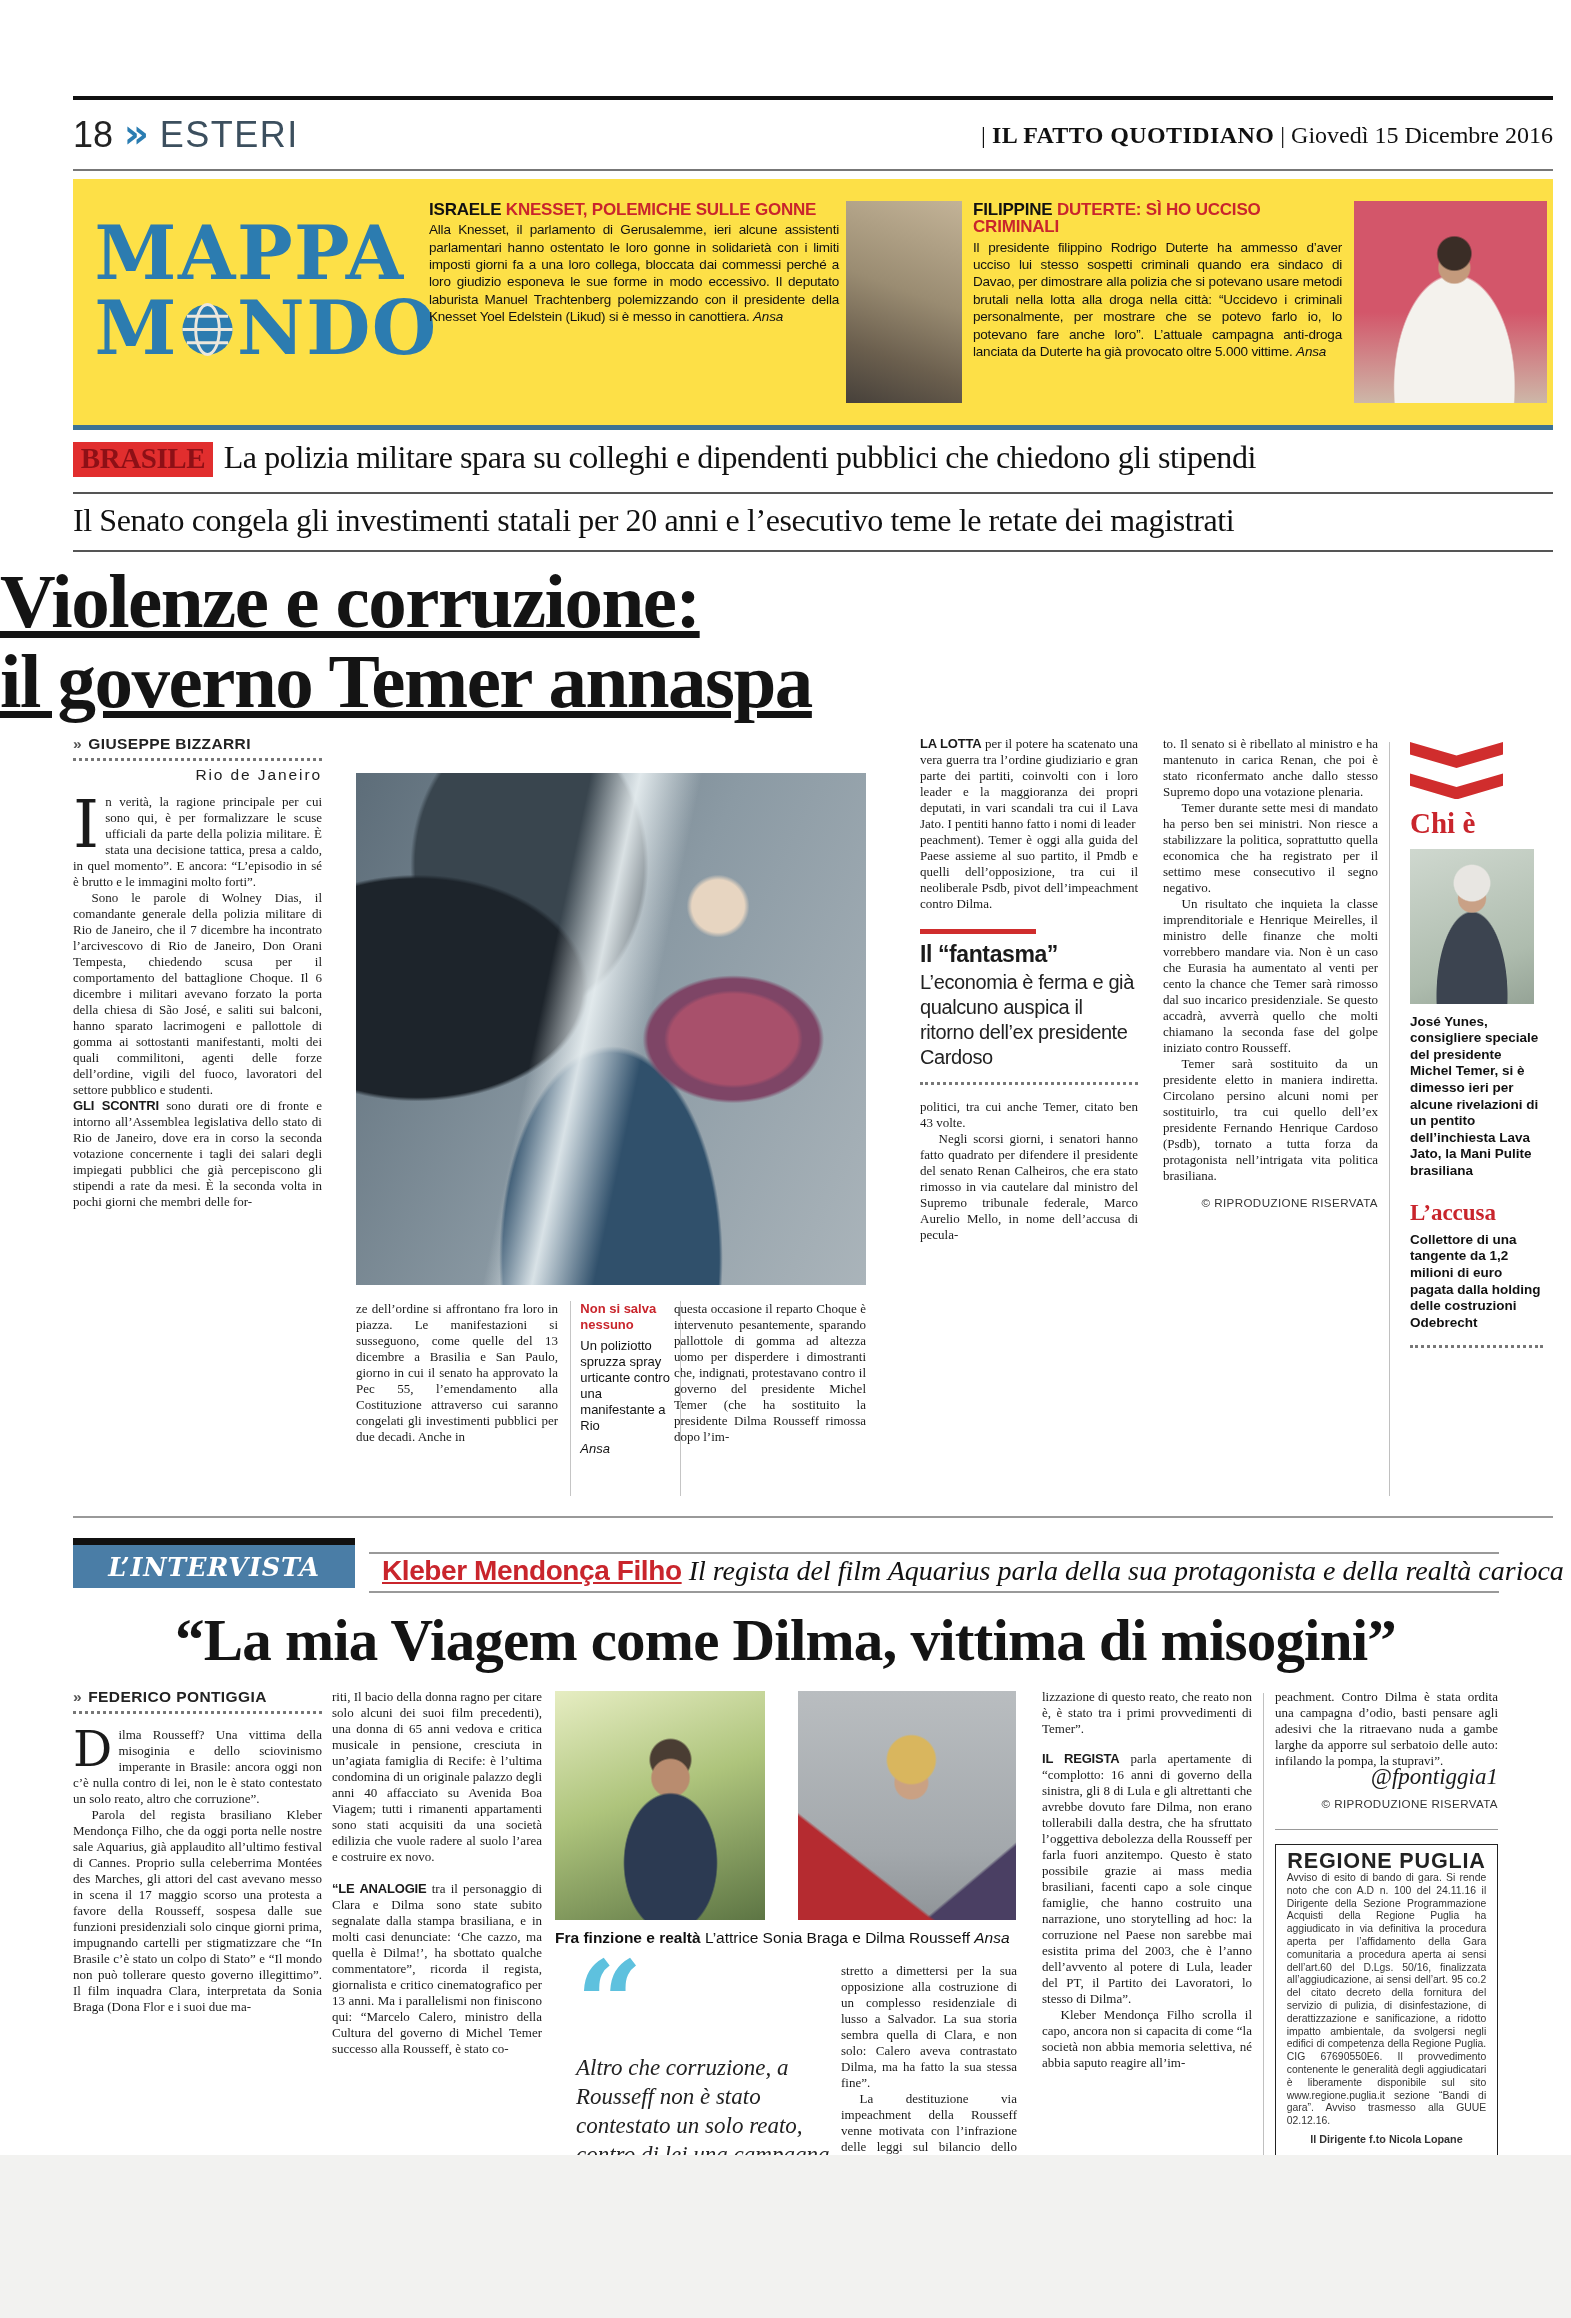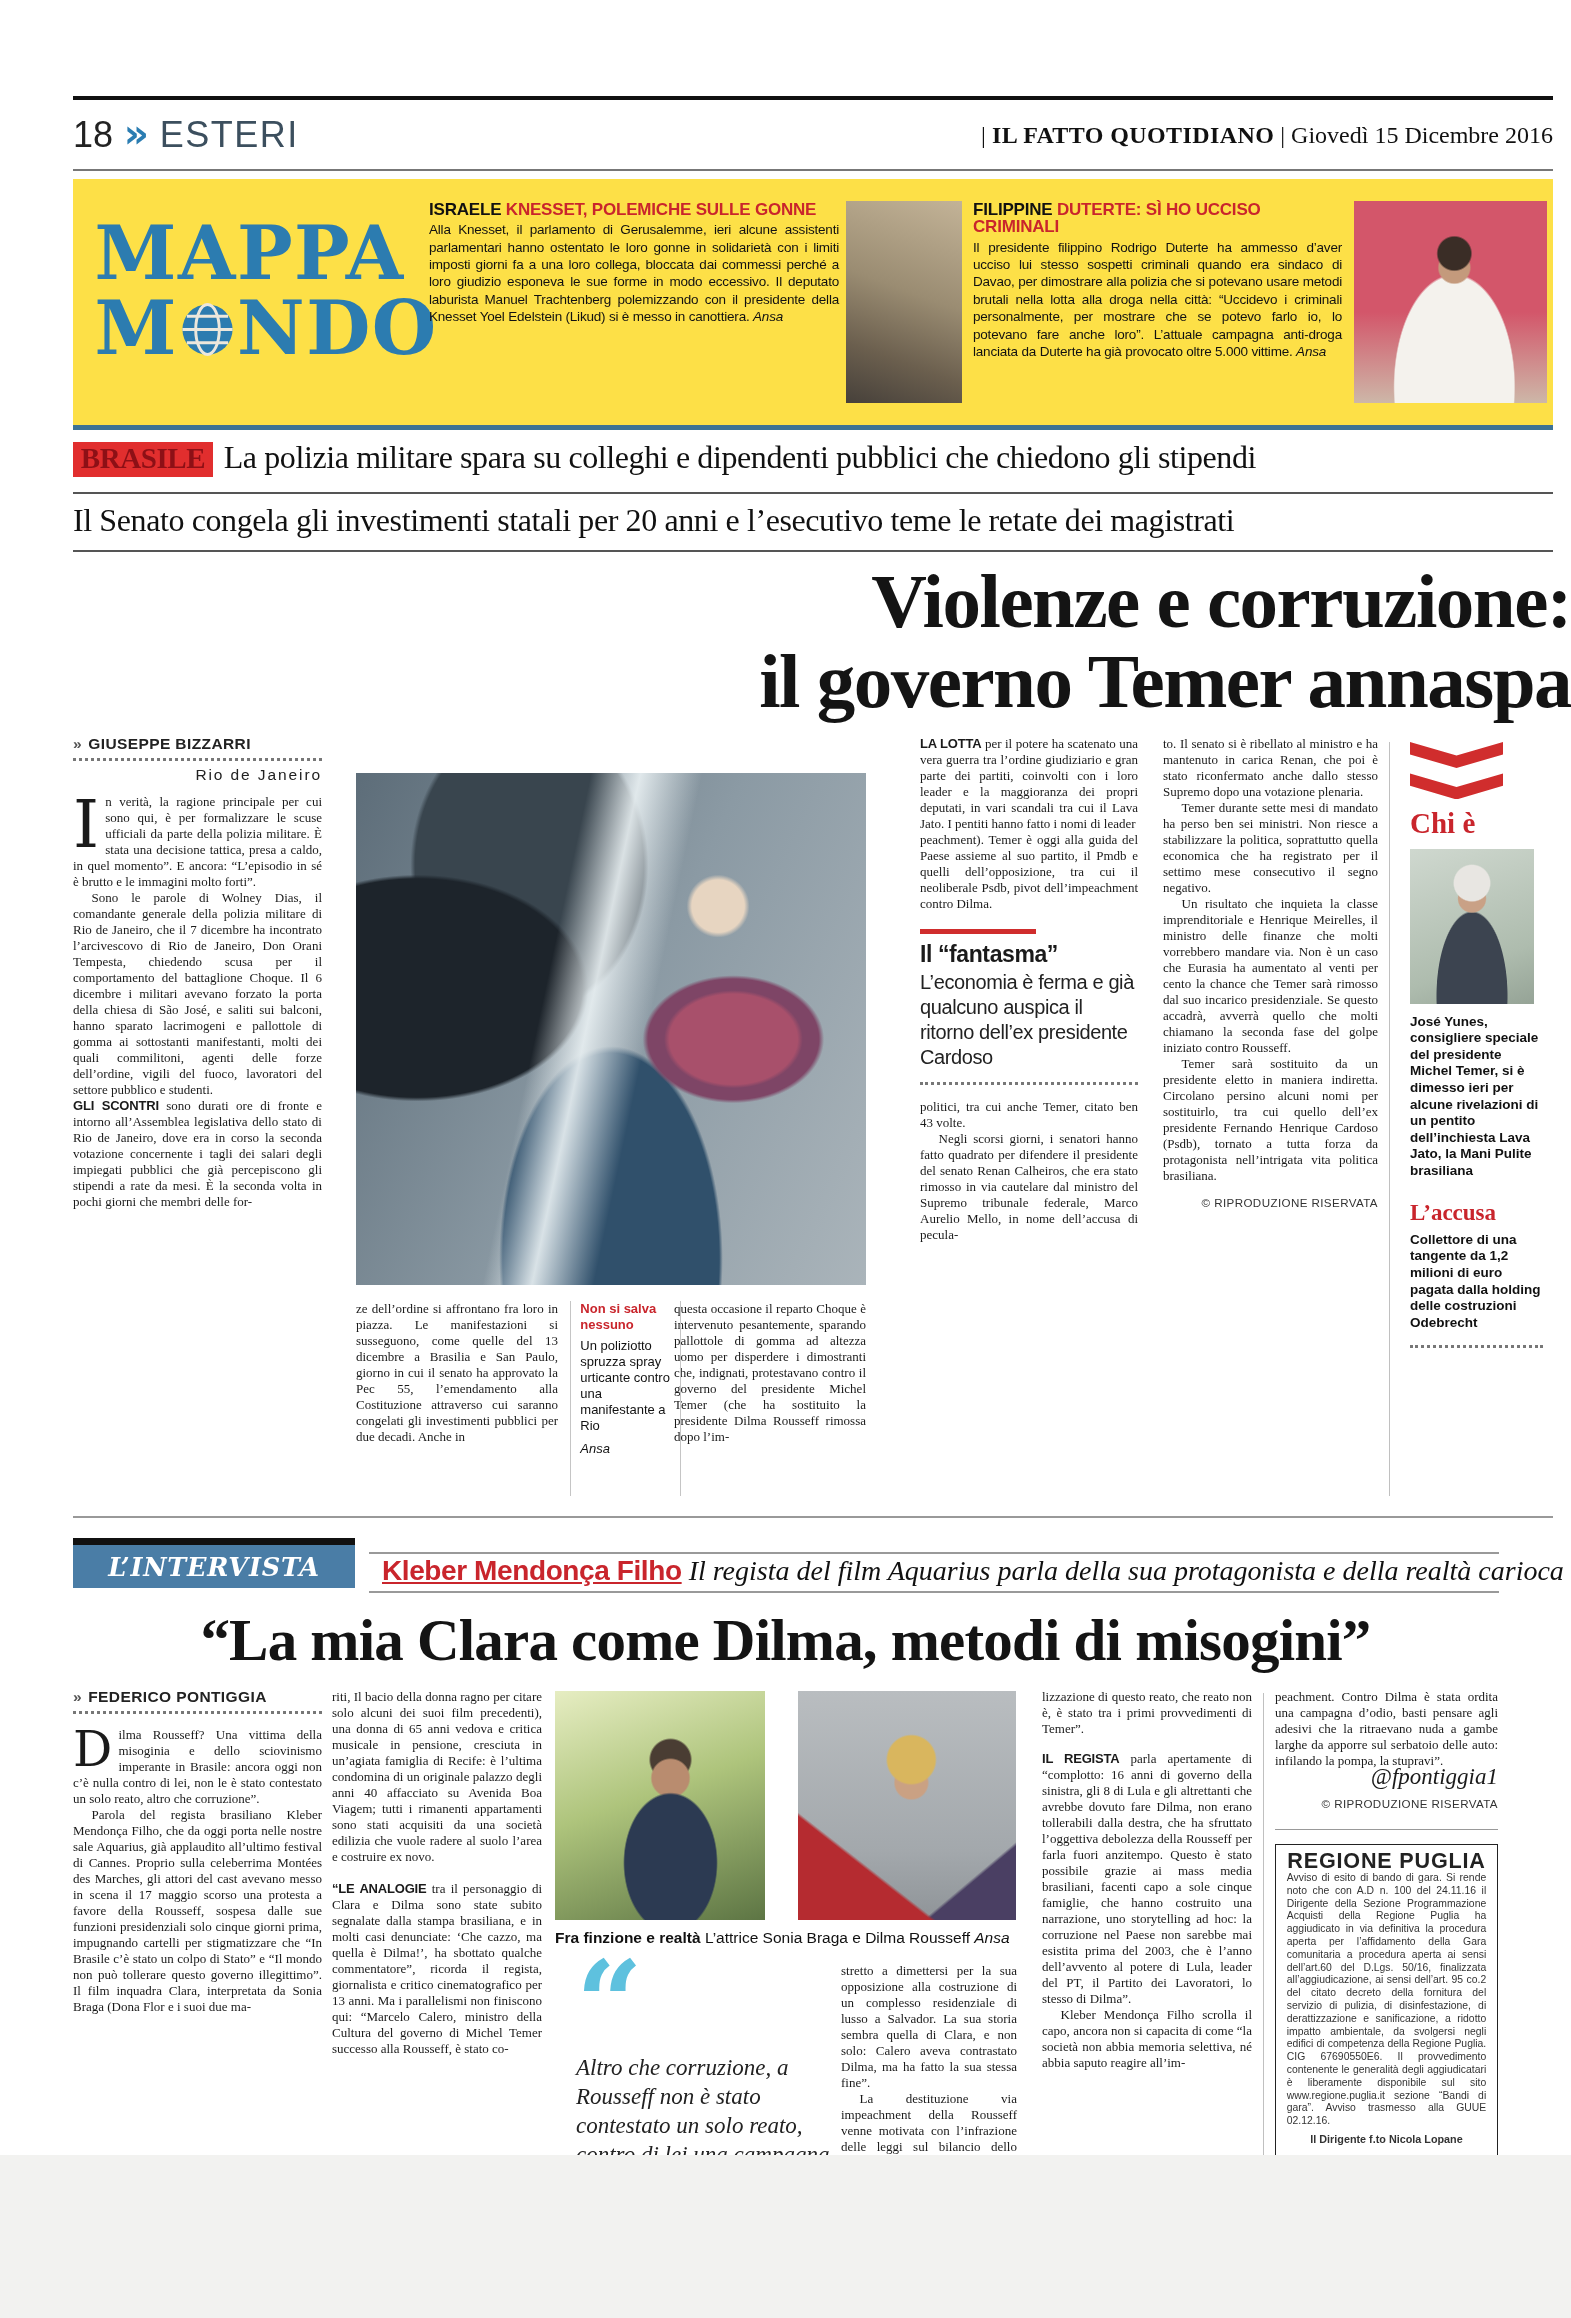--- a/index.html
+++ b/index.html
@@ -19,21 +19,21 @@
   .brief{font-family:"Liberation Sans",sans-serif;font-size:13.5px;line-height:17.4px;letter-spacing:-0.2px;text-align:justify;color:#111;}
   .brief-title{font-size:17px;font-weight:bold;letter-spacing:-0.2px;margin-bottom:3.1px;text-align:left;}
   .brief-title .t-red{color:#c9252c;}
   .credit{font-style:italic;font-family:"Liberation Sans",sans-serif;}
   .ph{background:#999;}
   
   .kicker-line{font-size:32px;color:#111;letter-spacing:-0.4px;white-space:nowrap;}
   .kicker-label{display:inline-block;background:#e12e2e;color:#8d1016;font-weight:bold;padding:0 7.7px 1.5px 7.7px;margin-right:10.8px;font-size:29px;}
   .krule{height:1.5px;background:#555;}
   
-  .headline{width:100%;text-align:right;font-weight:bold;font-size:77px;line-height:1.04;letter-spacing:-1.5px;color:#141414;}
+  .headline{width:100%;text-align:left;font-weight:bold;font-size:77px;line-height:1.04;letter-spacing:-1.5px;color:#141414;text-decoration:underline;}
   
   .col{font-size:13px;line-height:16px;text-align:justify;}
   .col p{margin:0;}
   .col p.ind{text-indent:18.5px;}
   .lead{font-family:"Liberation Sans",sans-serif;font-weight:bold;letter-spacing:-0.2px;}
   .dropcap{float:left;font-size:66px;line-height:.78;padding:4.6px 6.2px 0 0;font-family:"DejaVu Serif",serif;}
   .byline{font-family:"Liberation Sans",sans-serif;font-size:15.5px;font-weight:bold;letter-spacing:0.4px;color:#222;padding-bottom:6.2px;border-bottom:3.1px dotted #777;}
   .byline .bchev{color:#555;margin-right:6.2px;}
   .dateline{font-family:"Liberation Sans",sans-serif;font-size:15.5px;letter-spacing:1.9px;text-align:right;margin:6.2px 0 10.8px 0;color:#222;}
   .signoff{font-family:"Liberation Sans",sans-serif;font-size:11.6px;letter-spacing:0.4px;color:#333;text-align:right;margin-top:10.8px;}
@@ -193,21 +193,21 @@
   <div class="abs rule" style="left:73px;top:1538px;width:282px;height:7px;"></div>
   <div class="abs istrip-label" style="left:73px;top:1545px;width:282px;height:43px;">
       <span>L’INTERVISTA</span>
     </div>
   <div class="abs" style="left:369px;top:1552px;width:1130px;height:1.5px;background:#999;"></div>
   <div class="abs istrip-text" style="left:382px;top:1555px;">
     <span class="name">Kleber Mendonça Filho</span><span class="sub"> Il regista del film Aquarius parla della sua protagonista e della realtà carioca</span>
   </div>
   <div class="abs" style="left:369px;top:1591px;width:1130px;height:1.5px;background:#999;"></div>
 
-  <div class="abs iheadline" style="left:0;top:1606px;"><span>“La mia Clara come Dilma, metodi di misogini”</span></div>
+  <div class="abs iheadline" style="left:0;top:1606px;"><span>“La mia Viagem come Dilma, vittima di misogini”</span></div>
 
   <div class="abs col" style="left:73px;top:1689px;width:249px;">
     <div class="byline" style="margin-bottom:12.4px;"><span class="bchev">»</span><span>FEDERICO PONTIGGIA</span></div>
     <p><span class="dropcap" style="font-size:49px;">D</span><span>ilma Rousseff? Una vittima della misoginia e dello sciovinismo imperante in Brasile: ancora oggi non c’è nulla contro di lei, non le è stato contestato un solo reato, altro che corruzione”.</span></p>
     <p class="ind"><span>Parola del regista brasiliano Kleber Mendonça Filho, che da oggi porta nelle nostre sale Aquarius, già applaudito all’ultimo festival di Cannes. Proprio sulla celeberrima Montées des Marches, gli attori del cast avevano messo in scena il 17 maggio scorso una protesta a favore della Rousseff, sospesa dalle sue funzioni presidenziali solo cinque giorni prima, impugnando cartelli per stigmatizzare che “In Brasile c’è stato un colpo di Stato” e “Il mondo non può tollerare questo governo illegittimo”. Il film inquadra Clara, interpretata da Sonia Braga (Dona Flor e i suoi due ma-</span></p>
   </div>
 
   <div class="abs col" style="left:332px;top:1689px;width:210px;">
     <p><span>riti, Il bacio della donna ragno per citare solo alcuni dei suoi film precedenti), una donna di 65 anni vedova e critica musicale in pensione, cresciuta in un’agiata famiglia di Recife: è l’ultima condomina di un originale palazzo degli anni 40 affacciato su Avenida Boa Viagem; tutti i rimanenti appartamenti sono stati acquisiti da una società edilizia che vuole radere al suolo l’area e costruire ex novo.</span></p>
     <p style="margin-top:15.5px;"><b class="lead">“LE ANALOGIE</b><span> tra il personaggio di Clara e Dilma sono state subito segnalate dalla stampa brasiliana, e in molti casi denunciate: ‘Che cazzo, ma quella è Dilma!’, ha sbottato qualche commentatore”, ricorda il regista, giornalista e critico cinematografico per 13 anni. Ma i parallelismi non finiscono qui: “Marcelo Calero, ministro della Cultura del governo di Michel Temer successo alla Rousseff, è stato co-</span></p>

